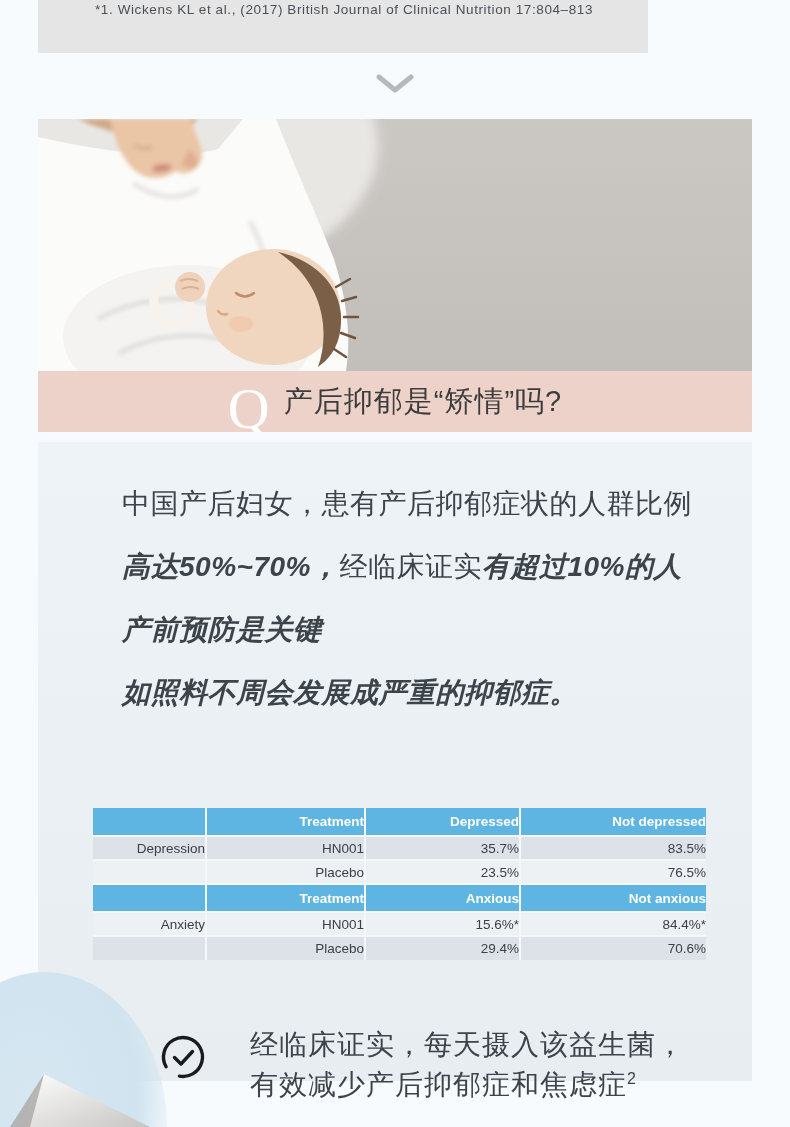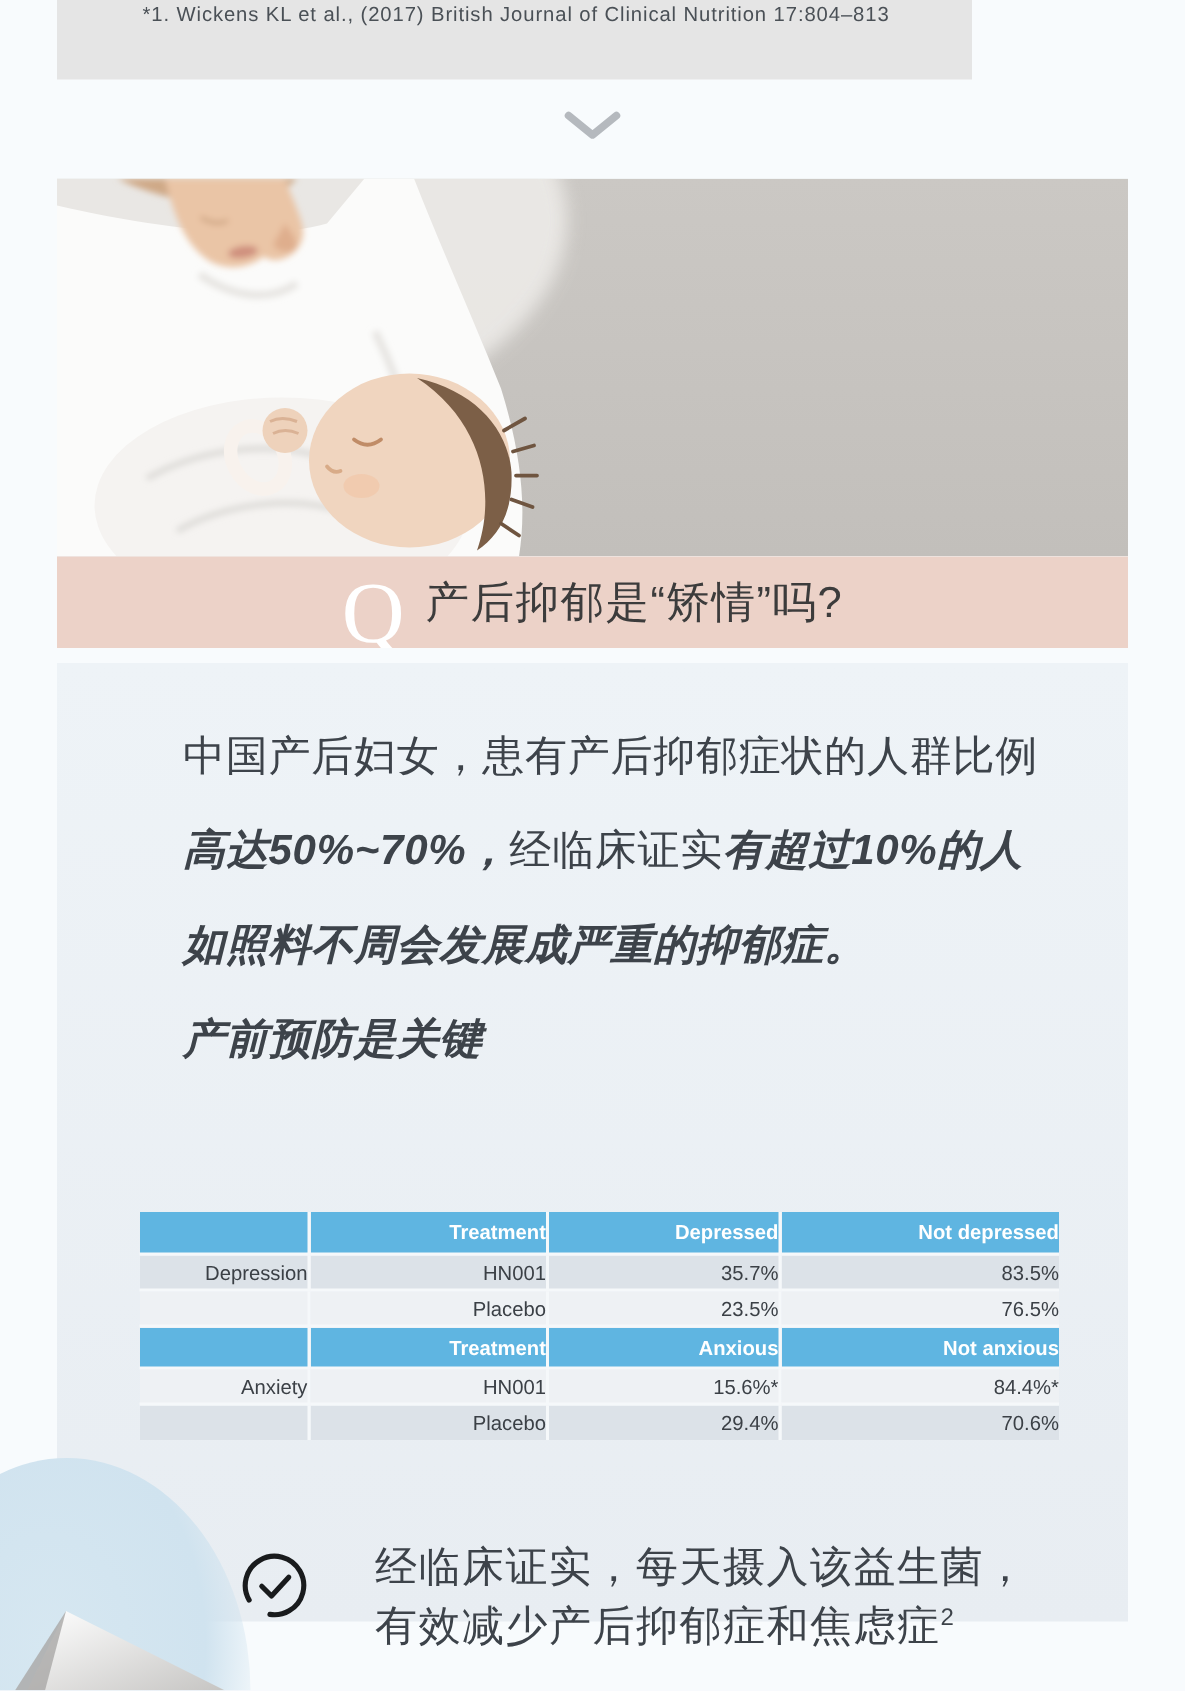--- a/index.html
+++ b/index.html
@@ -161,22 +161,22 @@
   <div class="banner">
     <span class="q">Q</span>
     <h2 class="banner-title">产后抑郁是“矫情”吗?</h2>
   </div>
 
   <section class="main">
 
     <div class="body-text">
       <p class="line"><span>中国产后妇女，患有产后抑郁症状的人群比例</span></p>
       <p class="line"><span class="b">高达50%~70%，</span><span>经临床证实</span><span class="b">有超过10%的人</span></p>
+      <p class="line b">产前预防是关键</p>
       <p class="line b">如照料不周会发展成严重的抑郁症。</p>
-      <p class="line b">产前预防是关键</p>
     </div>
 
     <table class="study-table">
       <colgroup>
           <col style="width:113px">
           <col style="width:159px">
           <col style="width:155px">
           <col style="width:186px">
         </colgroup>
       <tbody>

